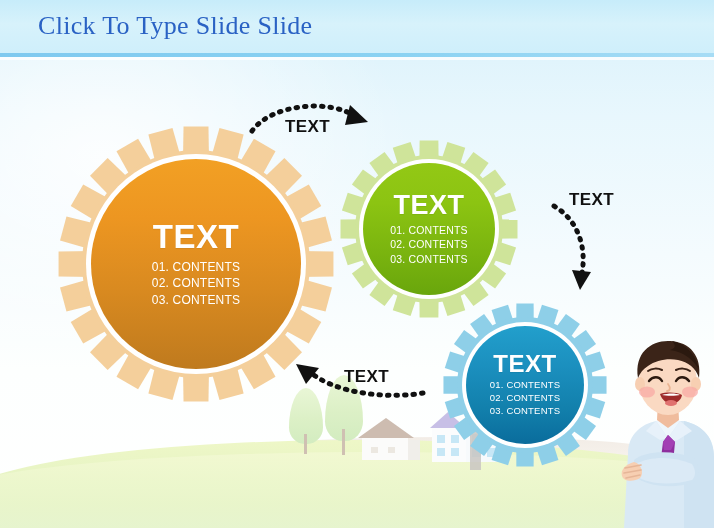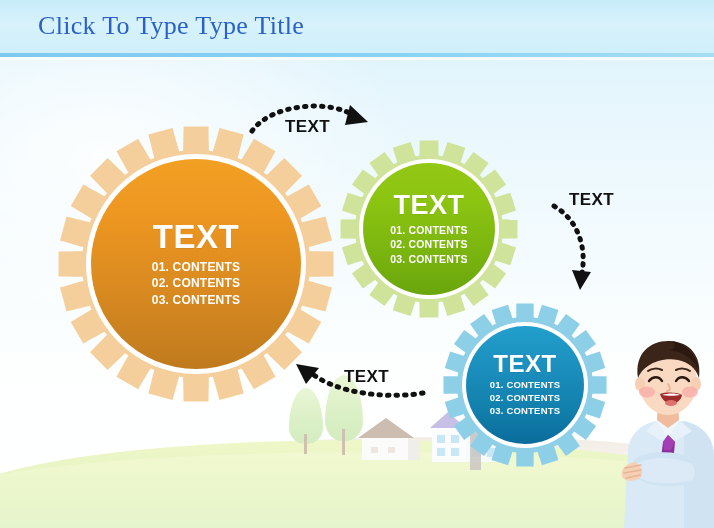--- a/index.html
+++ b/index.html
@@ -84,21 +84,21 @@
     position:absolute;border-radius:50%;
     display:flex;flex-direction:column;align-items:center;justify-content:center;
     text-align:center;color:#ffffff;
   }
   .core .big{
     font-weight:bold;line-height:1;
     letter-spacing:.5px;
     text-shadow:0 1px 1px rgba(0,0,0,.07);
   }
   .core .item{
-    font-weight:bold;line-height:1.35;letter-spacing:.2px;
+    font-weight:normal;line-height:1.35;letter-spacing:.2px;
   }
 
   
   #gear-orange{left:58px;top:126px;width:276px;height:276px;}
   #gear-orange .ring{left:28px;top:28px;width:220px;height:220px;}
   #gear-orange .core{left:33px;top:33px;width:210px;height:210px;
     background:linear-gradient(180deg,#f2a024 0%,#ed9621 28%,#d98a20 62%,#bf7a1e 100%);}
   #gear-orange .big{font-size:33px;margin-bottom:6px;}
   #gear-orange .item{font-size:12px;}
 
@@ -337,15 +337,15 @@
     <path d="M56,50 C59,54 58,57 55,57" stroke="#eab493" stroke-width="1.8" fill="none" stroke-linecap="round"></path>
 
     <path d="M48,60 C54,58 64,58 70,61 C68,72 52,73 48,60 Z" fill="#9e2b2b"></path>
     <path d="M50,61 C56,59 64,59 68,61 C64,62 54,62 50,61 Z" fill="#ffffff"></path>
     <ellipse cx="59" cy="69" rx="6" ry="3" fill="#e0716f"></ellipse>
   </svg>
 
   <div class="header"></div>
   <div class="header-rule"></div>
   <div class="header-rule2"></div>
-  <div class="slide-title">Click To Type Type Title</div>
+  <div class="slide-title">Click To Type Slide Slide</div>
 
 </div>
 
 </body></html>

